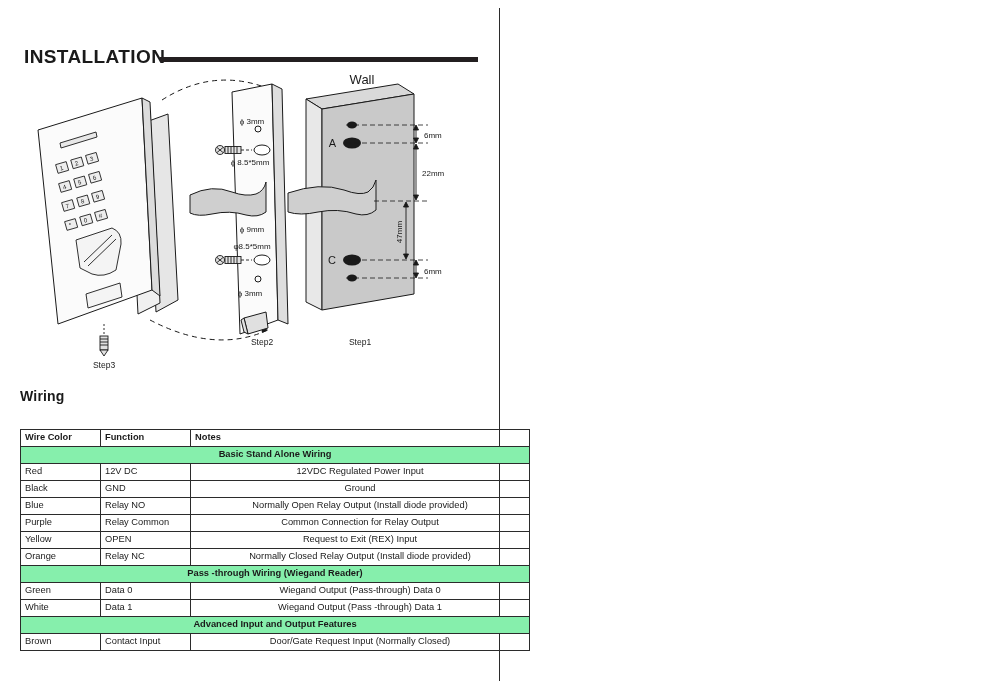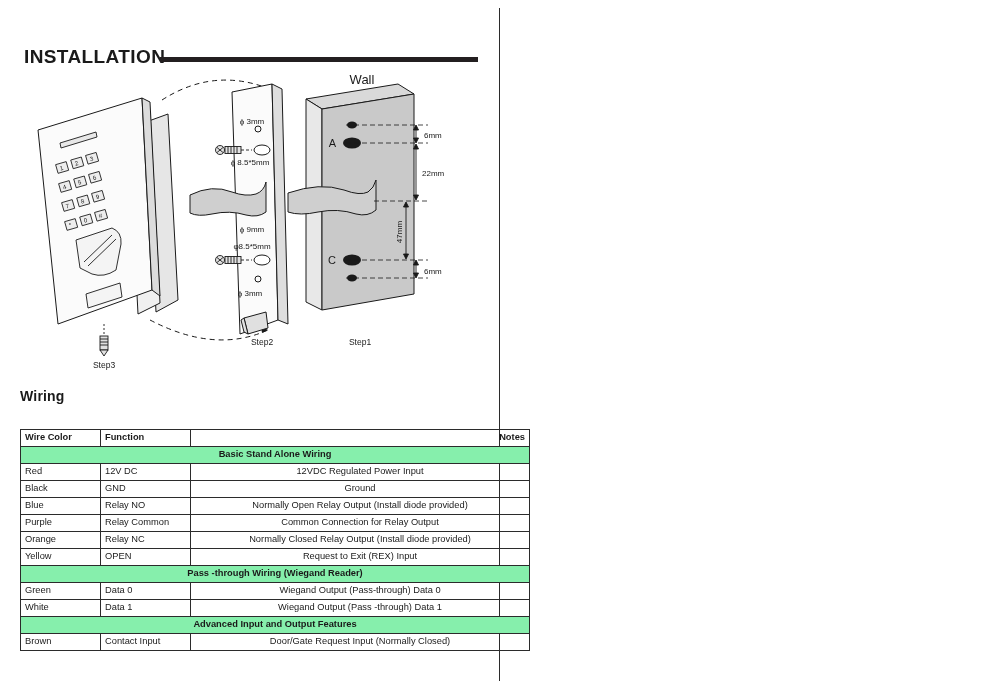--- a/index.html
+++ b/index.html
@@ -49,21 +49,21 @@
     background:#86efac;
     text-align:center;
     font-weight:bold;
   }
 
   #wiring-wrap { position:absolute; left:20px; top:401px; width:510px;border-radius:15px; }
   #wiring-title { position:absolute; left:20px; top:360px; }
   #wiring-wrap td:nth-child(1) { width:80px; }
   #wiring-wrap td:nth-child(2) { width:90px; }
   #wiring-wrap tr td:nth-child(3) { text-align:center; }
-  #wiring-wrap thead td:nth-child(3) { text-align:right; }
+  #wiring-wrap thead td:nth-child(3) { text-align:left; }
   #wiring-wrap td { height:17px; }
 
   
   .pagenum { position:absolute; bottom:14px; font-size:12px; color:#b91c1c; }
   #pn-left  { left:236px; }
 
   
   #install-svg { position:absolute; left:0px; top:34px; }
 
   .dim { font-size:8px; font-family:"Liberation Sans", sans-serif; fill:#1a1a1a; }
@@ -278,29 +278,29 @@
             <td>Blue</td>
             <td>Relay NO</td>
             <td>Normally Open Relay Output (Install diode provided)</td>
           </tr>
         <tr>
             <td>Purple</td>
             <td>Relay Common</td>
             <td>Common Connection for Relay Output</td>
           </tr>
         <tr>
+            <td>Yellow</td>
+            <td>OPEN</td>
+            <td>Request to Exit (REX) Input</td>
+          </tr>
+        <tr>
             <td>Orange</td>
             <td>Relay NC</td>
             <td>Normally Closed Relay Output (Install diode provided)</td>
           </tr>
-        <tr>
-            <td>Yellow</td>
-            <td>OPEN</td>
-            <td>Request to Exit (REX) Input</td>
-          </tr>
 
         <tr class="section-row">
             <td colspan="3">Pass -through Wiring (Wiegand Reader)</td>
           </tr>
         <tr>
             <td>Green</td>
             <td>Data 0</td>
             <td>Wiegand Output (Pass-through) Data 0</td>
           </tr>
         <tr>

